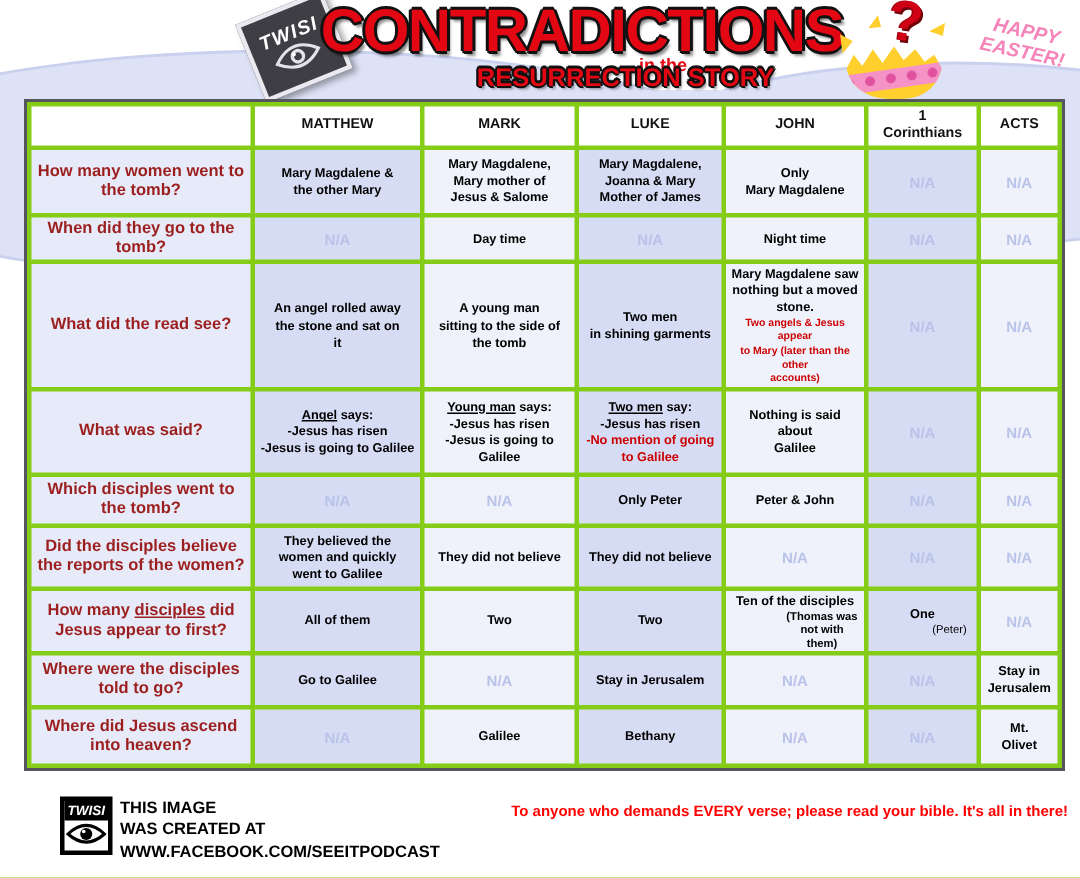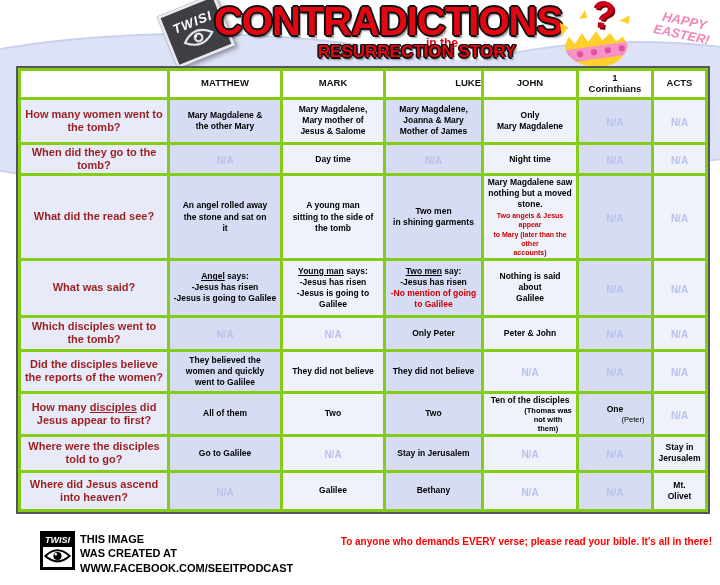--- a/index.html
+++ b/index.html
@@ -151,21 +151,21 @@
 </div>
 <div id="happy">HAPPY
 EASTER!</div>
 
 <table id="main-table">
   <thead>
     <tr id="head-row">
         <th style="width: 146px;"></th>
         <th style="width: 110px;">MATTHEW</th>
         <th style="width: 100px;">MARK</th>
-        <th style="width: 95px; text-align: right;">LUKE</th>
+        <th style="width: 95px;">LUKE</th>
         <th style="width: 92px;">JOHN</th>
         <th style="width: 72px;">1
 Corinthians</th>
         <th style="width: 51px;">ACTS</th>
       </tr>
   </thead>
   <tbody id="table-body">
       <tr style="height: 42px;">
         <td class="qcell">How many women went to the tomb?</td>
         <td class="shaded">

